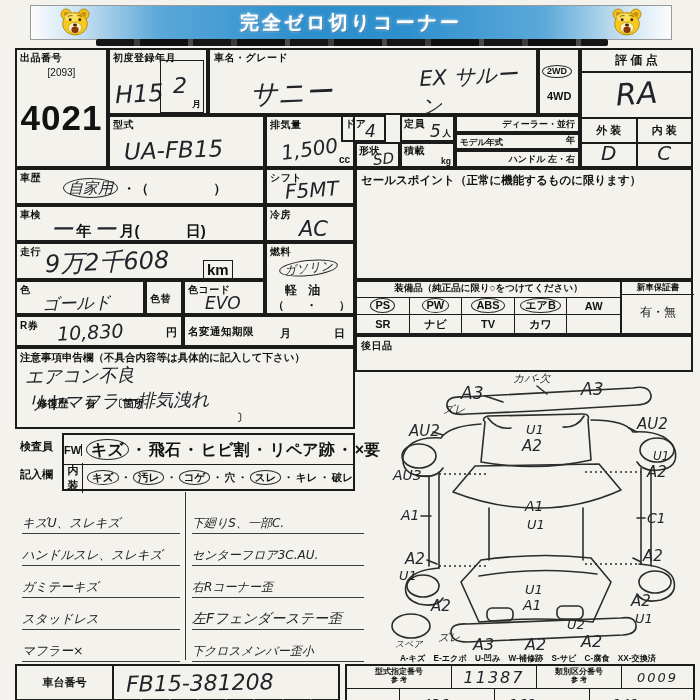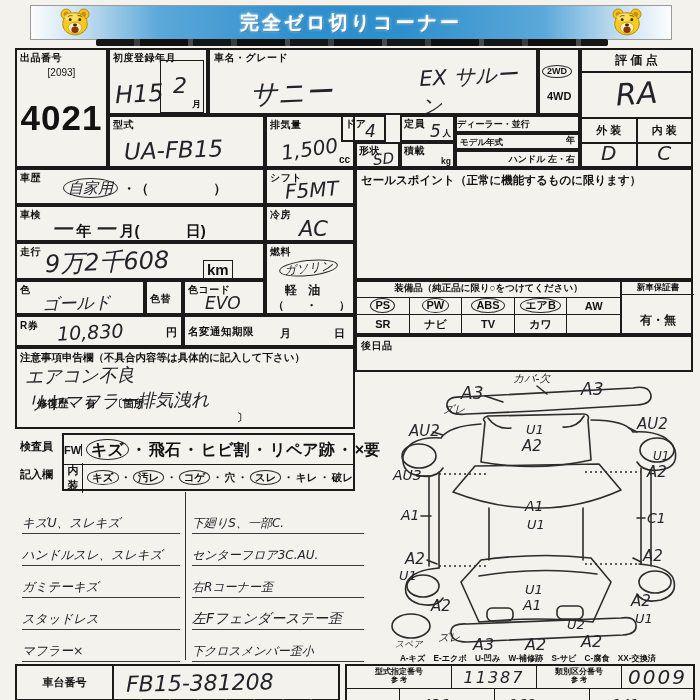--- a/index.html
+++ b/index.html
@@ -119,21 +119,21 @@
   <div class="box" style="left:400px;top:115px;width:55px;height:27px">
     <div class="lbl abs" style="left:2px;top:1px">定員</div>
     <div class="hand abs" style="left:28px;top:4px;font-size:17px">5</div>
     <div class="abs" style="right:2px;bottom:0;font-size:8.5px;font-weight:bold">人</div>
   </div>
   <div class="box" style="left:400px;top:142px;width:55px;height:26px">
     <div class="lbl abs" style="left:2px;top:1px">積載</div>
     <div class="abs" style="right:2px;bottom:0;font-size:8.5px;font-weight:bold">kg</div>
   </div>
 
-  <div class="box" style="left:455px;top:115px;width:125px;height:18px;display:flex;align-items:center;padding-right:3px">
+  <div class="box" style="left:455px;top:115px;width:125px;height:18px;display:flex;align-items:center;justify-content:flex-end;padding-right:3px">
     <span style="font-size:9px;font-weight:bold">ディーラー・並行</span>
   </div>
   <div class="box" style="left:455px;top:133px;width:125px;height:17px">
     <span class="abs" style="left:3px;top:2px;font-size:8.5px;font-weight:bold">モデル年式</span>
     <span class="abs" style="right:3px;bottom:1px;font-size:9px;font-weight:bold">年</span>
   </div>
   <div class="box" style="left:455px;top:150px;width:125px;height:18px;display:flex;align-items:center;justify-content:flex-end;padding-right:3px">
     <span style="font-size:9px;font-weight:bold">ハンドル 左・右</span>
   </div>
 
@@ -245,21 +245,21 @@
         </div>
         <div class="eq-cell" style="border-right: 1px solid rgb(27, 27, 27);">
           <span>カワ</span>
         </div>
         <div class="eq-cell">
           <span></span>
         </div>
       </div>
     <div class="abs" style="left:263px;top:0;width:72px;height:51px;border-left:2px solid #1b1b1b">
       <div style="font-size:8.5px;font-weight:bold;text-align:center;border-bottom:1px solid #1b1b1b">新車保証書</div>
-      <div style="font-size:12px;font-weight:bold;text-align:center;margin-top:17px">有・無</div>
+      <div style="font-size:12px;font-weight:normal;text-align:center;margin-top:9px">有・無</div>
     </div>
   </div>
 
   <div class="box" style="left:355px;top:335px;width:338px;height:37px">
     <div class="lbl abs" style="left:4px;top:3px">後日品</div>
   </div>
 
   <div class="abs" style="left:20px;top:439px;font-size:11px;font-weight:bold">検査員</div>
   <div class="abs" style="left:20px;top:467px;font-size:11px;font-weight:bold">記入欄</div>
   <div class="box" style="left:62px;top:433px;width:293px;height:58px">
@@ -419,21 +419,21 @@
     <div class="abs" style="left:0;top:0;width:100%;height:22px;border-bottom:1.5px solid #1b1b1b;display:flex">
       <div style="width:104px;border-right:1.5px solid #1b1b1b;text-align:center;line-height:1">
         <div style="font-size:8px;font-weight:bold;margin-top:2px">型式指定番号</div>
         <div style="font-size:7px;font-weight:bold">参 考</div>
       </div>
       <div class="hand" style="width:84px;border-right:1.5px solid #1b1b1b;display:flex;align-items:center;justify-content:center;font-size:16px;letter-spacing:2px">11387</div>
       <div style="width:84px;border-right:1.5px solid #1b1b1b;text-align:center;line-height:1">
         <div style="font-size:8px;font-weight:bold;margin-top:2px">類別区分番号</div>
         <div style="font-size:7px;font-weight:bold">参 考</div>
       </div>
-      <div class="hand" style="flex:1;display:flex;align-items:center;justify-content:center;font-size:20px;letter-spacing:2px">0009</div>
+      <div class="hand" style="flex:1;display:flex;align-items:center;justify-content:center;font-size:13px;letter-spacing:2px">0009</div>
     </div>
     <div class="abs" style="left:0;top:22px;width:100%;height:32px;display:flex">
       <div style="width:52px;border-right:1.5px solid #1b1b1b;font-size:7px;font-weight:bold;display:flex;align-items:center;justify-content:center">車検証記載</div>
       <div style="width:94px;border-right:1.5px solid #1b1b1b;display:flex;align-items:center">
         <span style="font-size:8px;font-weight:bold;margin:0 3px">長さ</span>
         <span class="hand" style="font-size:14px">436</span>
       </div>
       <div style="width:94px;border-right:1.5px solid #1b1b1b;display:flex;align-items:center">
         <span style="font-size:8px;font-weight:bold;margin:0 3px">幅</span>
         <span class="hand" style="font-size:14px">168</span>

